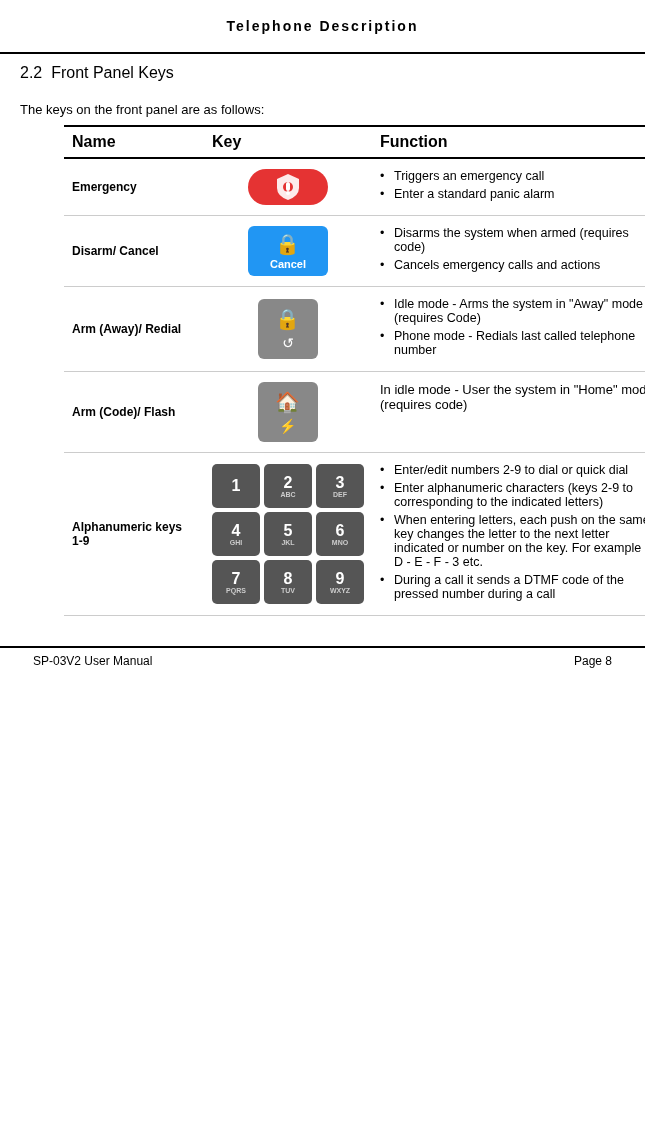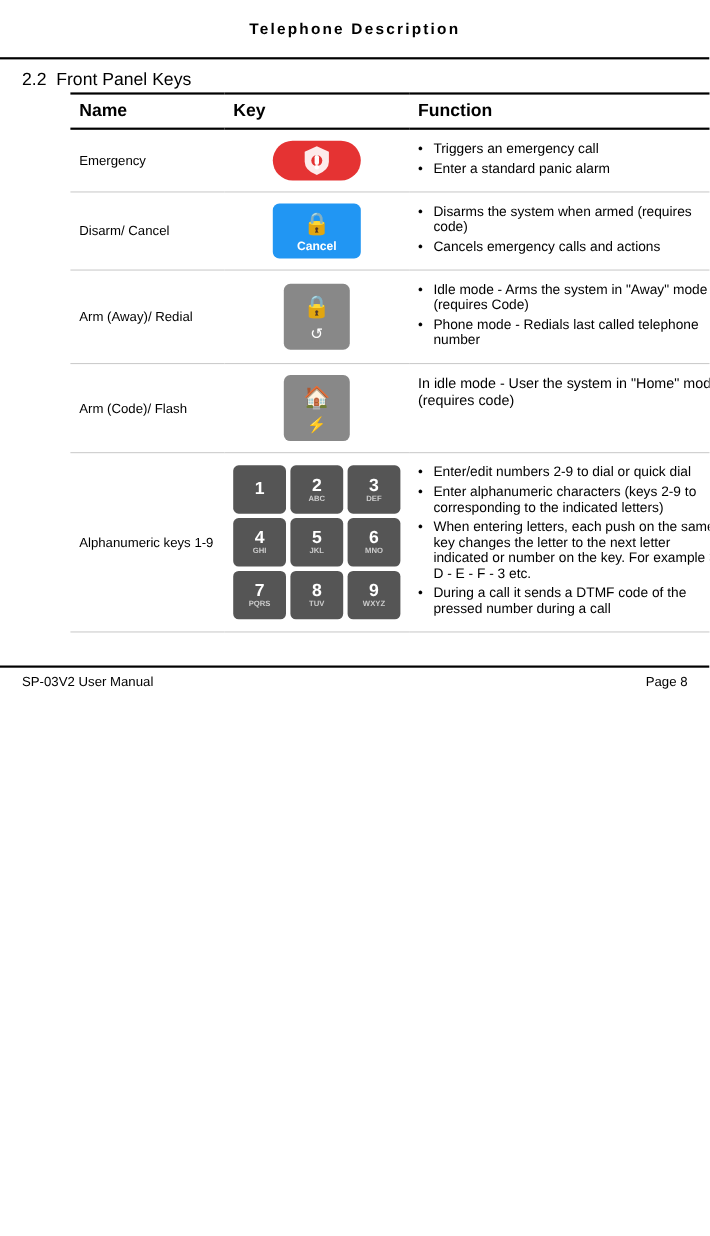--- a/index.html
+++ b/index.html
@@ -18,21 +18,21 @@
       letter-spacing: 2px;
       padding: 18px 16px;
       border-bottom: 2px solid #000;
     }
     .content {
       padding: 10px 20px 20px 20px;
     }
     .section-title {
       font-size: 16px;
       font-weight: bold;
-      margin-bottom: 2px;
+      margin-bottom: 20px;
     }
     .section-title span {
       font-weight: normal;
     }
     .intro-text {
       font-size: 13px;
       margin-bottom: 8px;
     }
     table {
       width: 100%;
@@ -52,21 +52,21 @@
     }
     .table-header-row th:nth-child(2) {
       width: 160px;
     }
     td {
       padding: 10px 8px;
       vertical-align: middle;
       border-bottom: 1px solid #ccc;
     }
     td:first-child {
-      font-weight: normal;
+      font-weight: bold;
       font-size: 12px;
       vertical-align: middle;
     }
     td:nth-child(2) {
       text-align: center;
       vertical-align: middle;
     }
     td:nth-child(3) {
       vertical-align: top;
     }
@@ -180,40 +180,43 @@
       font-weight: bold;
     }
     .key-btn .key-letters {
       font-size: 7px;
       color: #ccc;
     }
     .page-footer {
       border-top: 2px solid #000;
       display: flex;
       justify-content: space-between;
-      padding: 6px 20px;
+      padding: 6px 33px;
       font-size: 12px;
       margin-top: 10px;
     }
     .inline-key-group {
       display: flex;
       align-items: center;
       justify-content: center;
     }
   </style>
 </head>
 <body>
 
 <div class="page-header">
   <span>Telephone  Description</span>
 </div>
 
 <div class="content">
   <div class="section-title">
     <span>2.2</span>&nbsp;&nbsp;<strong><span>Front Panel Keys</span></strong>
+  </div>
+  <div class="intro-text">
+    <span>The keys on the front panel are as follows:</span>
   </div>
 
   <table>
     <thead>
       <tr class="table-header-row">
         <th>Name</th>
         <th>Key</th>
         <th>Function</th>
       </tr>
     </thead>

